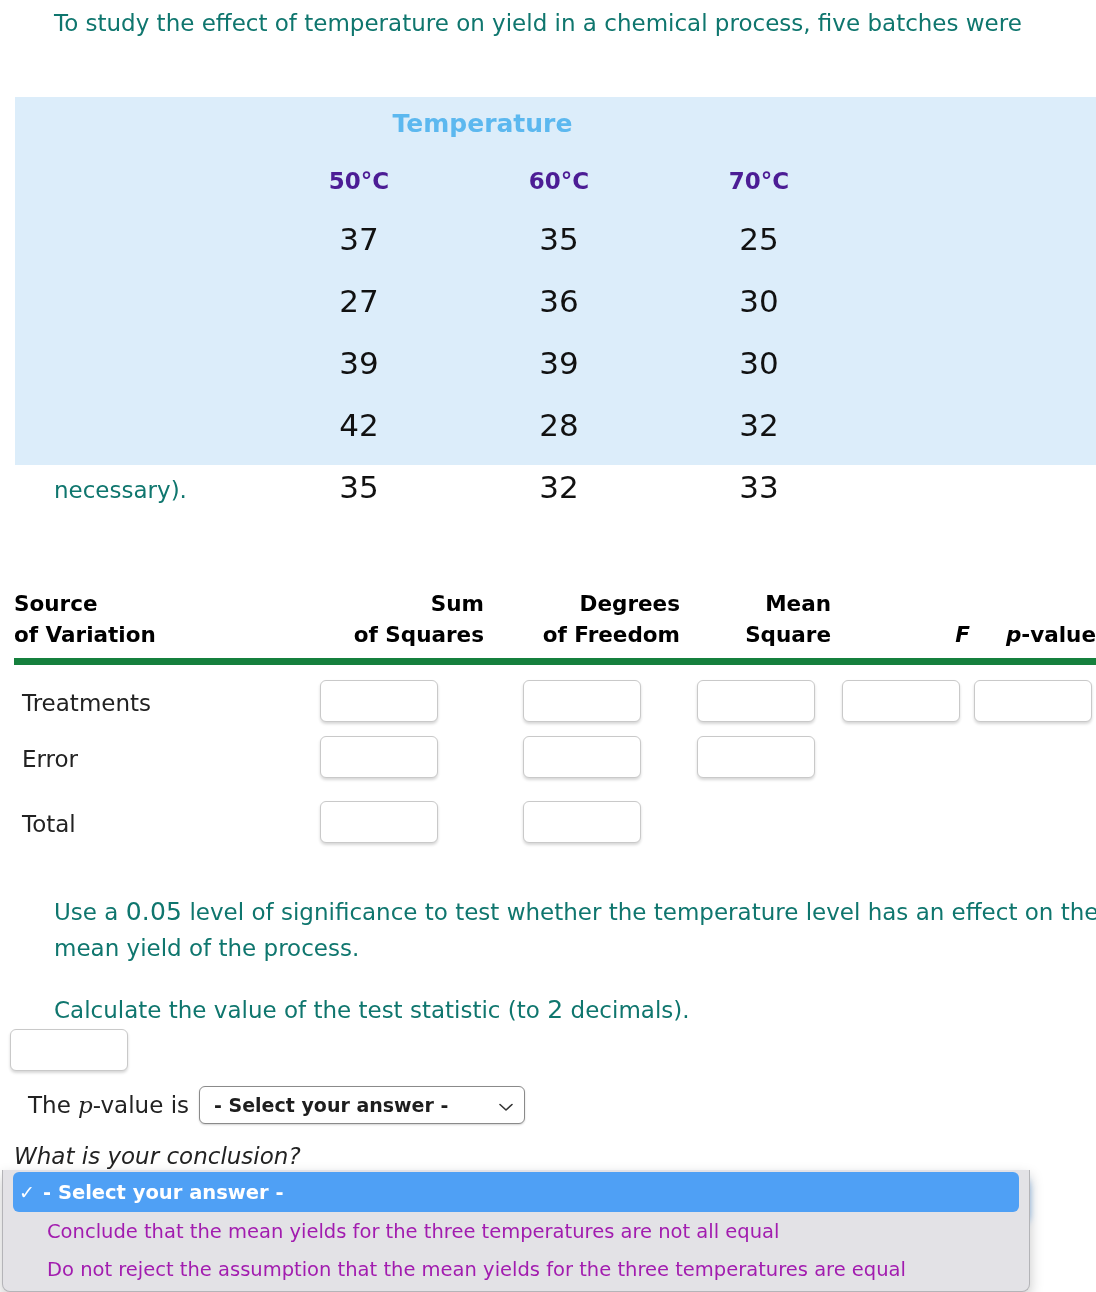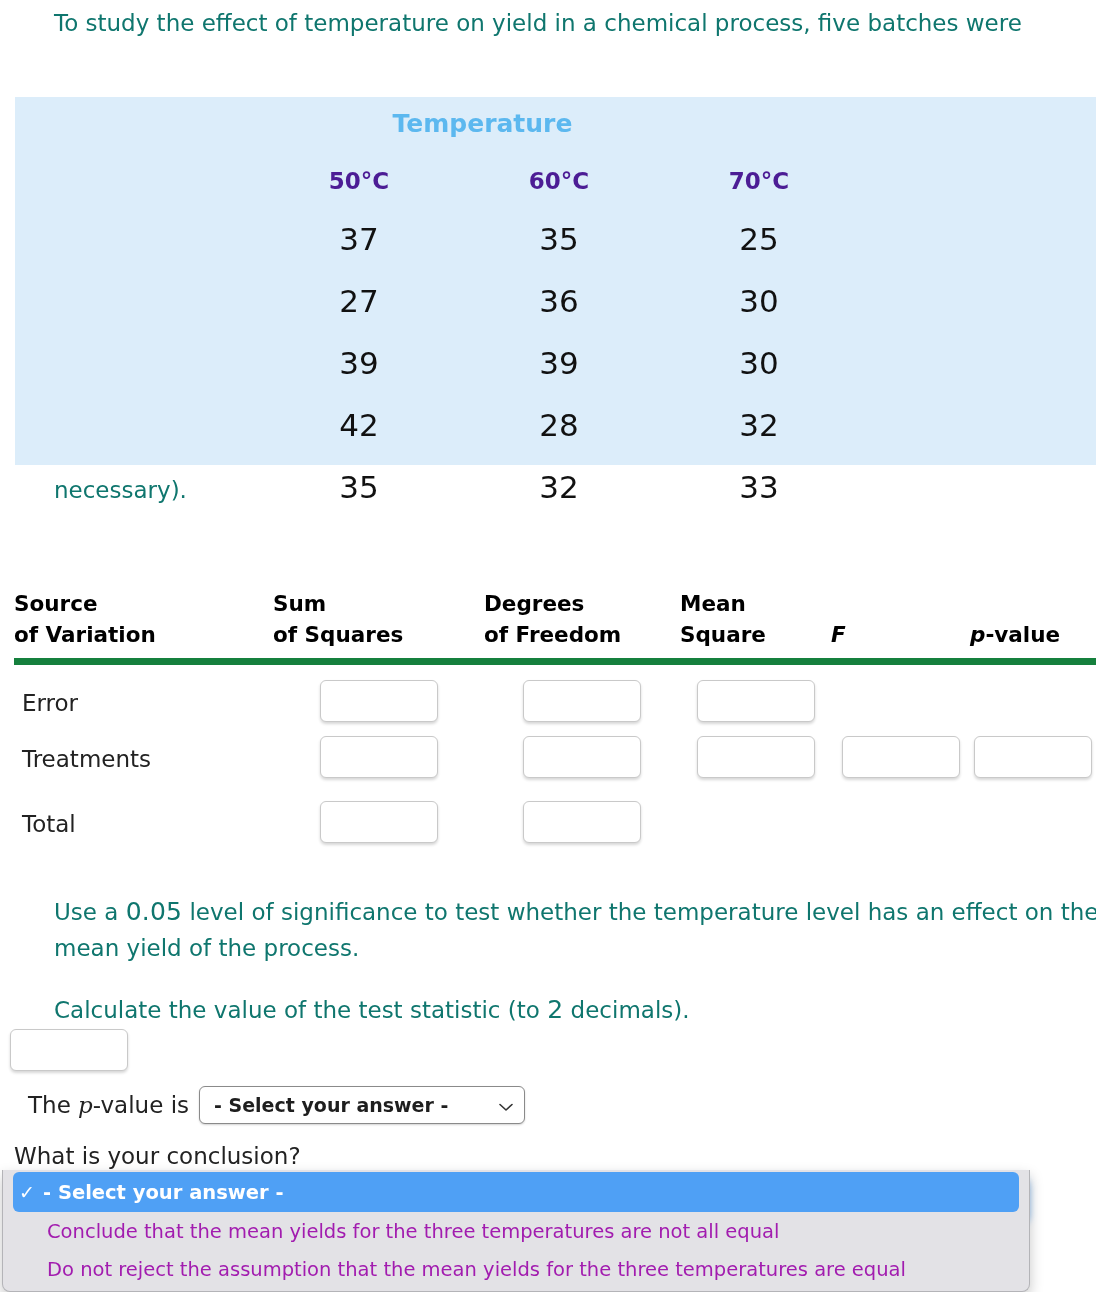--- a/index.html
+++ b/index.html
@@ -89,21 +89,21 @@
     width: 1082px;
   }
   #anova table { border-collapse: collapse; width: 100%; table-layout: fixed; }
   #anova th {
     font-family: "DejaVu Sans", sans-serif;
     font-weight: bold;
     font-size: 21.5px;
     color: #000;
     vertical-align: bottom;
     padding: 0 0 8px 0;
-    text-align: left;
+    text-align: right;
   }
   #anova th.lbl { text-align: left; }
   #anova th .l1 { display: block; line-height: 1.45; }
   #anova th .l2 { display: block; line-height: 1.45; }
   #anova tr.head-row th { border-bottom: 7px solid #15803d; }
   #anova td {
     padding: 0;
     height: 65px;
     vertical-align: middle;
     text-align: center;
@@ -181,20 +181,21 @@
     display: inline-block;
   }
 
   
   #conclusion-q {
     position: absolute;
     left: 14px; top: 1143px;
     font-size: 23px;
     font-family: "DejaVu Sans", sans-serif;
     color: #222;
+    font-style: italic;
   }
 
   
   #conclusion-select {
     position: absolute;
     left: 14px; top: 1180px;
     width: 1012px; height: 42px;
     background: #ffffff;
     border: 2px solid #2f7fd1;
     border-radius: 7px;
@@ -334,34 +335,34 @@
           <span class="l2 ital" style="font-family:'DejaVu Sans',sans-serif;font-style:italic;">F</span>
         </th>
         <th>
           <span class="l1"></span>
           <span class="l2"><span style="font-style:italic;">p</span>-value</span>
         </th>
       </tr>
     </thead>
     <tbody>
       <tr>
+        <td class="lbl">Treatments</td>
+        <td><span class="cellbox"></span></td>
+        <td><span class="cellbox"></span></td>
+        <td><span class="cellbox"></span></td>
+        <td><span class="cellbox"></span></td>
+        <td><span class="cellbox"></span></td>
+      </tr>
+      <tr>
         <td class="lbl">Error</td>
         <td><span class="cellbox"></span></td>
         <td><span class="cellbox"></span></td>
         <td><span class="cellbox"></span></td>
         <td></td>
         <td></td>
-      </tr>
-      <tr>
-        <td class="lbl">Treatments</td>
-        <td><span class="cellbox"></span></td>
-        <td><span class="cellbox"></span></td>
-        <td><span class="cellbox"></span></td>
-        <td><span class="cellbox"></span></td>
-        <td><span class="cellbox"></span></td>
       </tr>
       <tr>
         <td class="lbl">Total</td>
         <td><span class="cellbox"></span></td>
         <td><span class="cellbox"></span></td>
         <td></td>
         <td></td>
         <td></td>
       </tr>
     </tbody>

